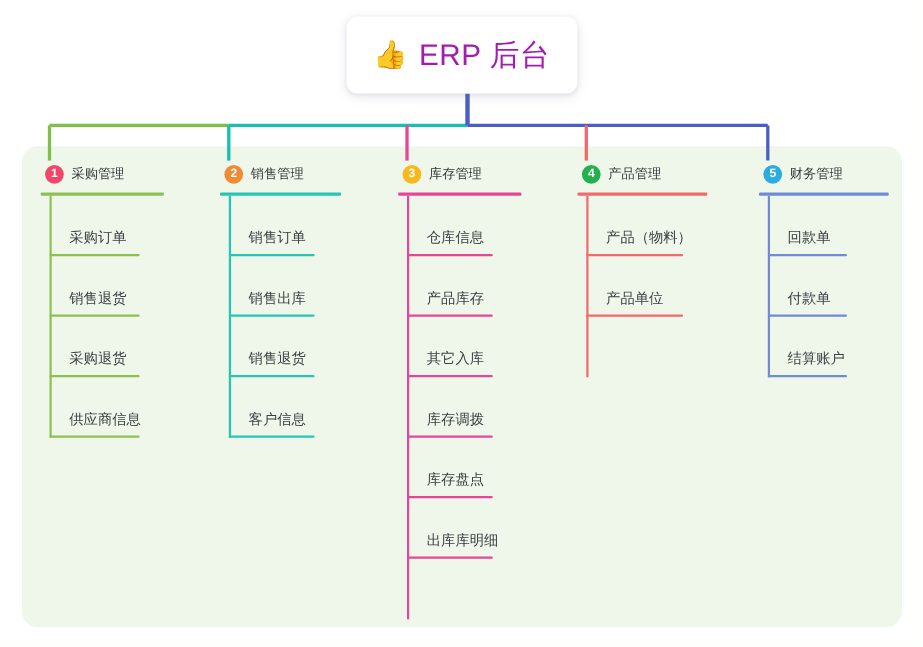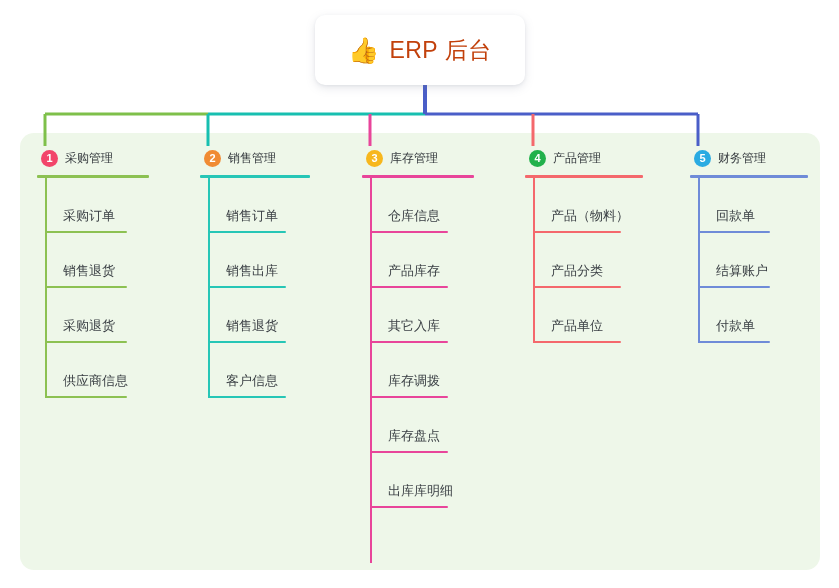--- a/index.html
+++ b/index.html
@@ -15,21 +15,21 @@
   .title-card{
     position:absolute;left:315px;top:15px;width:210px;height:70px;
     background:#ffffff;border-radius:10px;
     box-shadow:0 3px 10px rgba(120,130,150,.18), 0 1px 3px rgba(120,130,150,.12);
     display:flex;align-items:center;justify-content:center;
     box-sizing:border-box;
   }
   .title-inner{display:flex;align-items:center;gap:10px;}
   .thumb-icon{font-size:25px;line-height:1;color:#f2b01e;}
   .title-text{
-    font-size:23px;color:#c2410c;letter-spacing:.5px;white-space:nowrap;
+    font-size:27px;color:#a21caf;letter-spacing:.5px;white-space:nowrap;
   }
 
   
   .panel{
     position:absolute;left:20px;top:133px;width:800px;height:437px;
     background:#eef7e9;border-radius:14px;
   }
 
   
   #wires{position:absolute;left:0;top:0;width:839px;height:588px;pointer-events:none;}
@@ -178,46 +178,42 @@
           <span class="col-title">产品管理</span>
         </div>
         <div class="head-rule" style="background: rgb(244, 104, 108); width: 118px;"></div>
         <div class="items" style="height: 165px; font-family: Liberation Serif, serif;">
           <div class="spine" style="background: rgb(244, 104, 108); height: 165px;"></div>
           <div class="item">
             <span class="item-label">产品（物料）</span>
             <div class="item-rule" style="background: rgb(244, 104, 108); width: 88px;"></div>
           </div>
           <div class="item">
-            <span class="item-label">产品分类</span>
-            <div class="item-rule" style="background: rgb(244, 104, 108); width: 88px;"></div>
-          </div>
-          <div class="item">
             <span class="item-label">产品单位</span>
             <div class="item-rule" style="background: rgb(244, 104, 108); width: 88px;"></div>
           </div>
         </div>
       </div>
       <div class="col" style="left: 690px;">
         <div class="col-head">
           <span class="badge" style="background: rgb(42, 171, 226);">5</span>
           <span class="col-title">财务管理</span>
         </div>
         <div class="head-rule" style="background: rgb(111, 139, 216); width: 118px;"></div>
         <div class="items" style="height: 128px;">
           <div class="spine" style="background: rgb(111, 139, 216); height: 165px;"></div>
           <div class="item">
             <span class="item-label">回款单</span>
             <div class="item-rule" style="background: rgb(111, 139, 216); width: 72px;"></div>
           </div>
           <div class="item">
+            <span class="item-label">付款单</span>
+            <div class="item-rule" style="background: rgb(111, 139, 216); width: 72px;"></div>
+          </div>
+          <div class="item">
             <span class="item-label">结算账户</span>
             <div class="item-rule" style="background: rgb(111, 139, 216); width: 72px;"></div>
           </div>
-          <div class="item">
-            <span class="item-label">付款单</span>
-            <div class="item-rule" style="background: rgb(111, 139, 216); width: 72px;"></div>
-          </div>
         </div>
       </div>
     </div>
 
 </div>
 
 </body></html>

